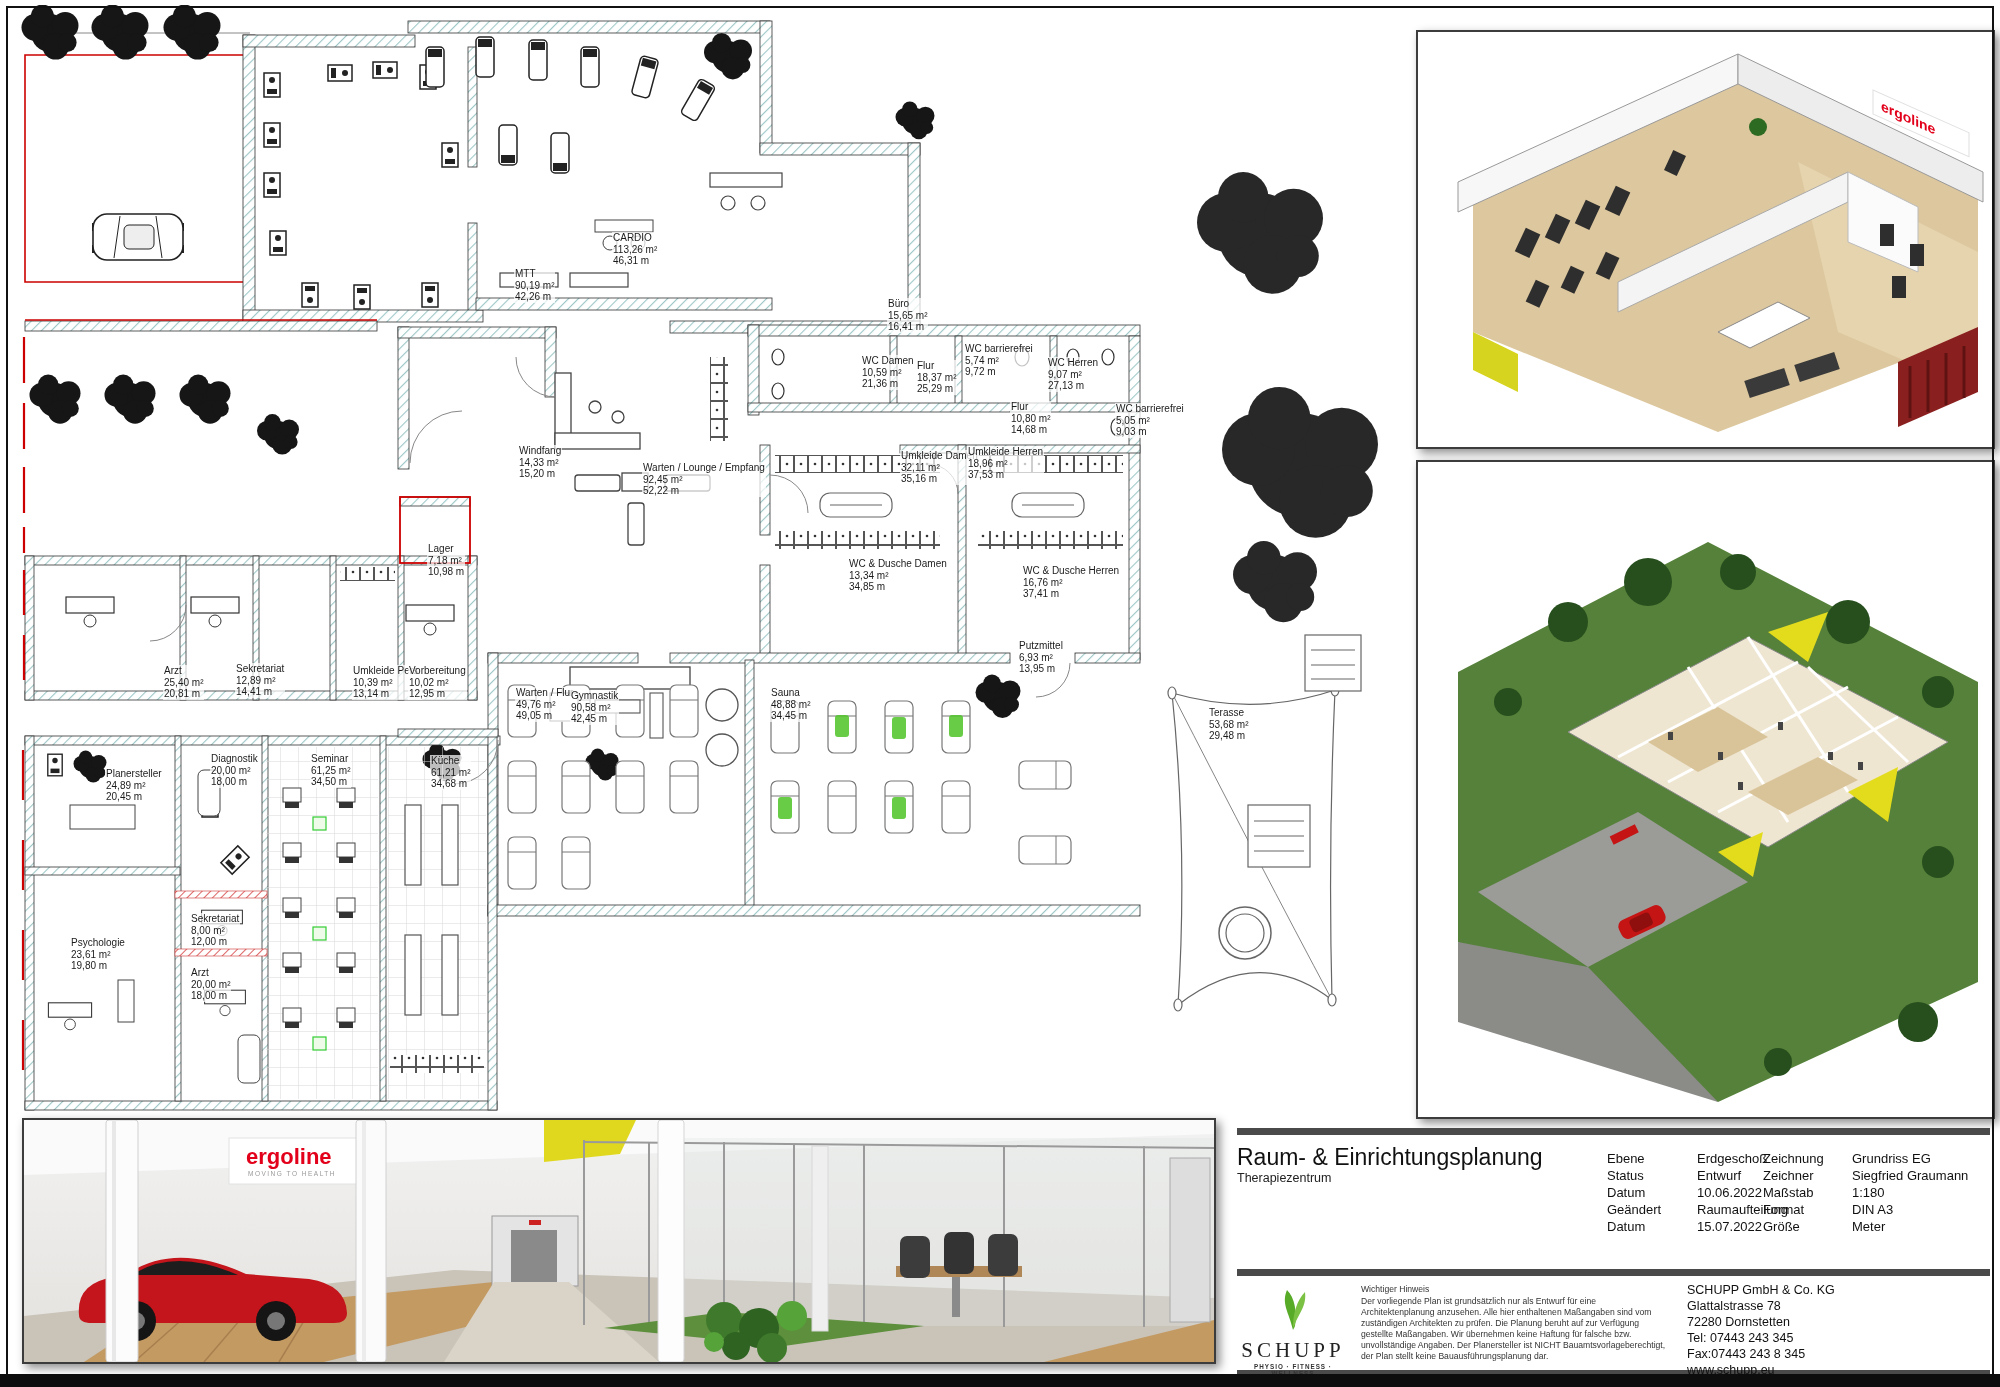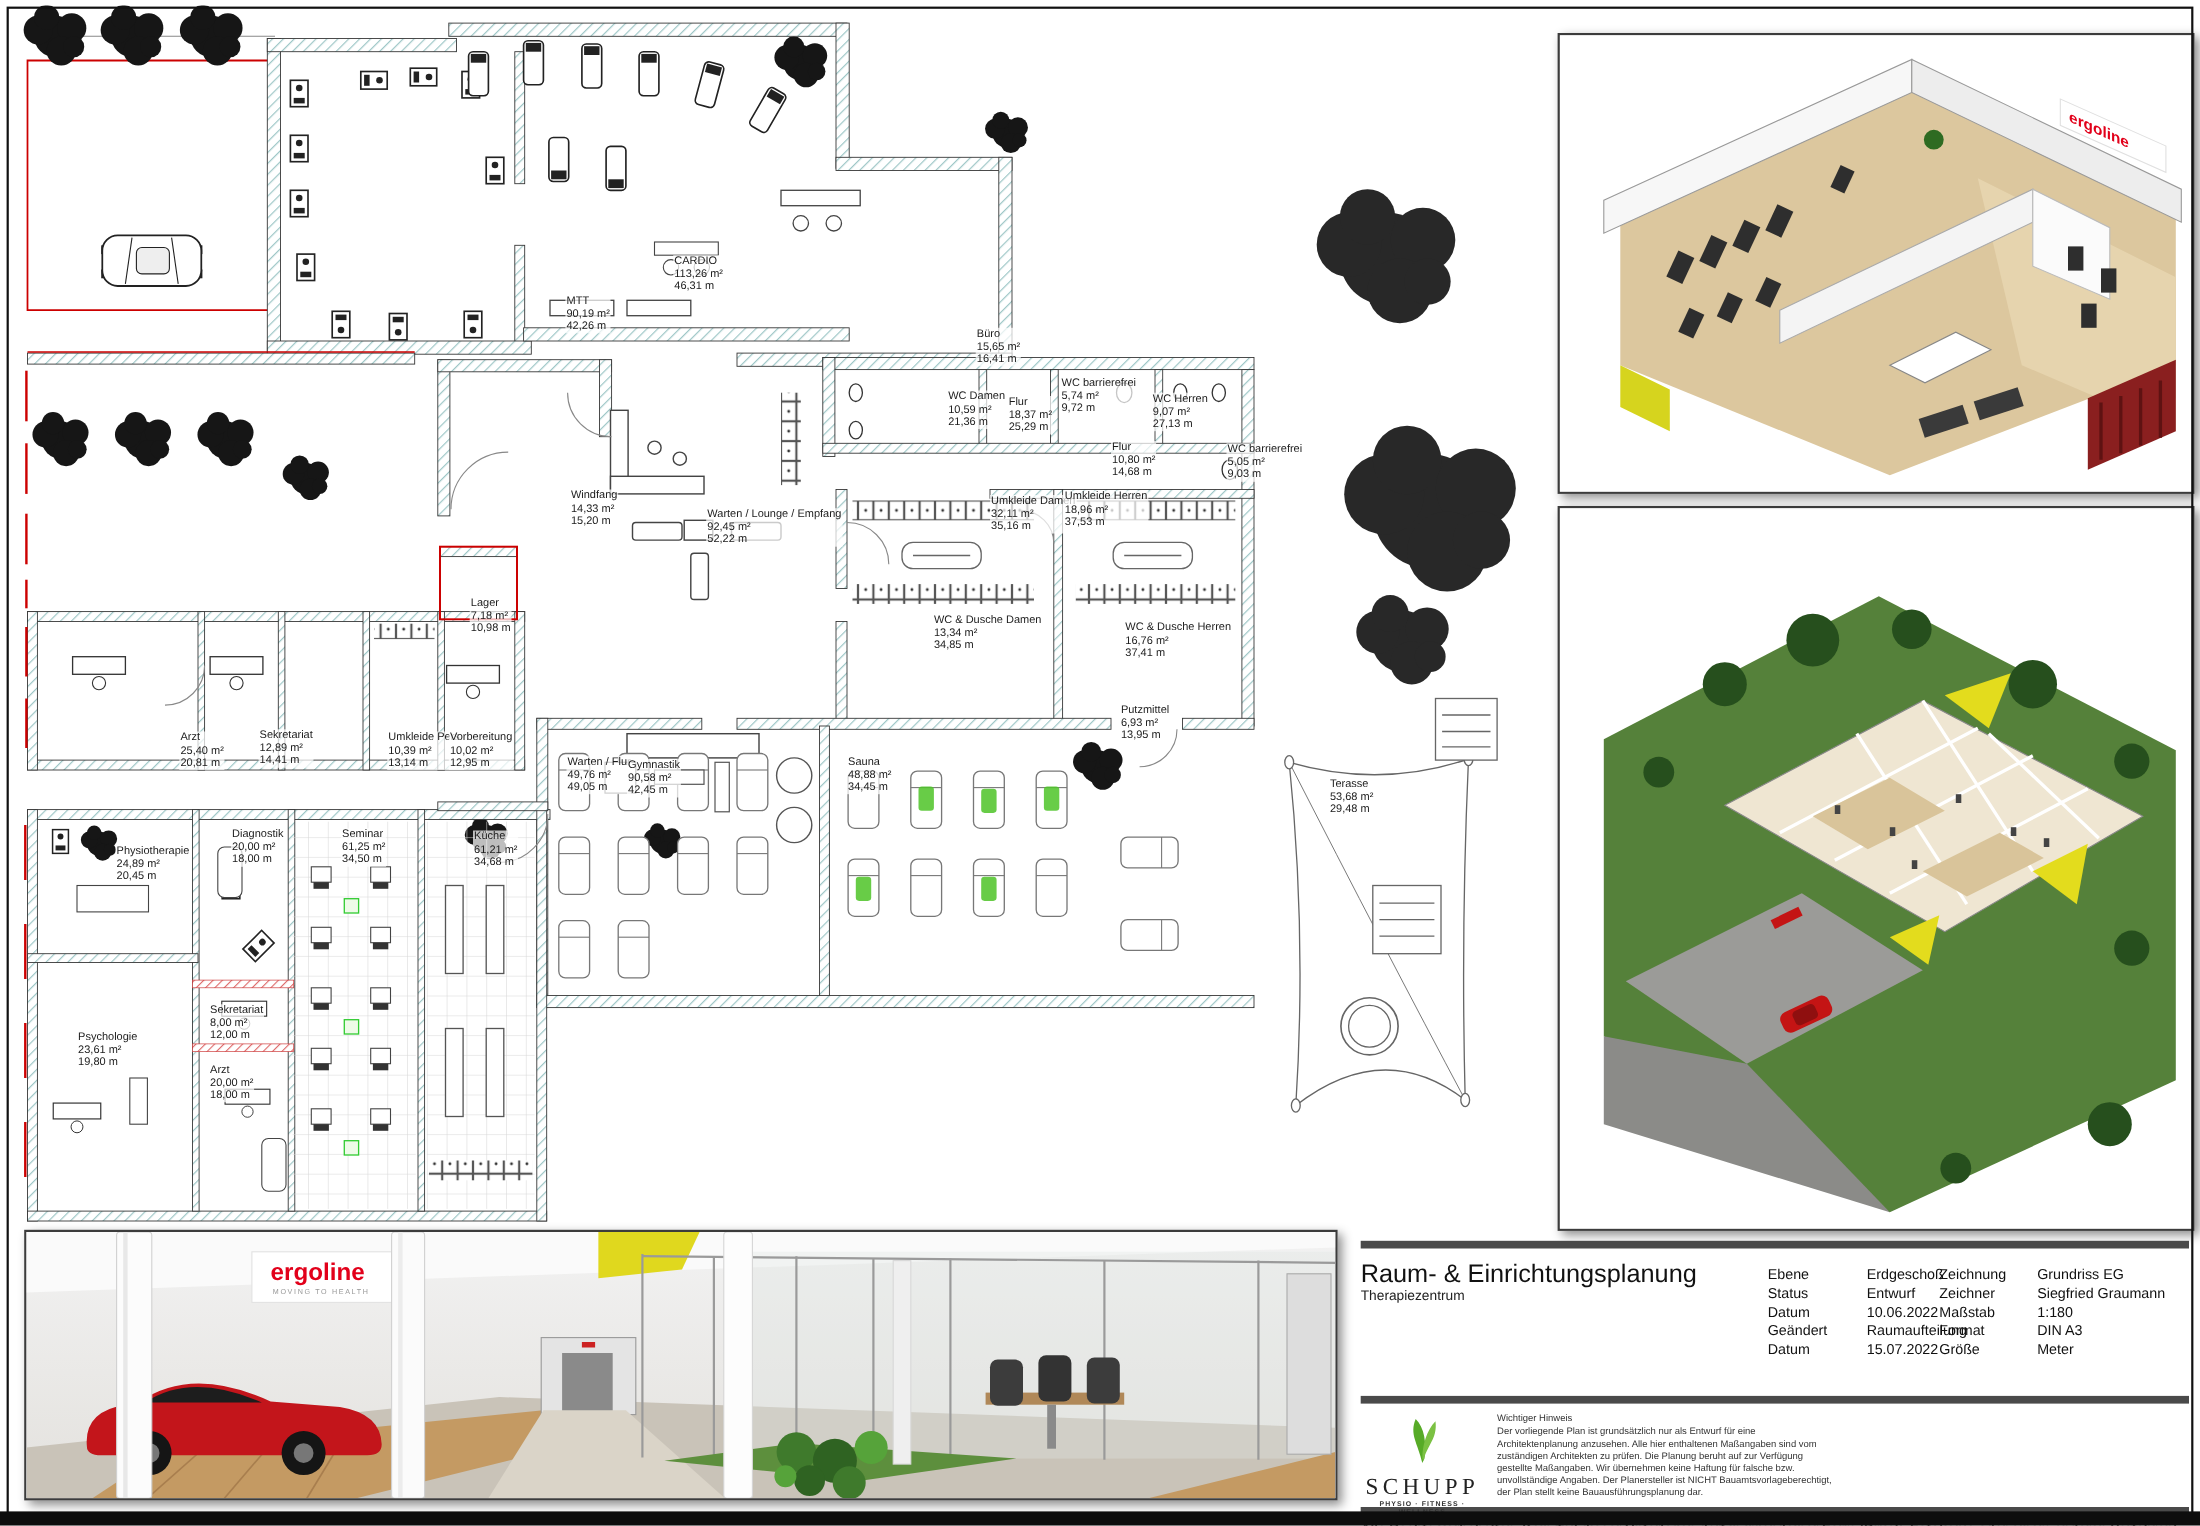--- a/index.html
+++ b/index.html
@@ -499,21 +499,21 @@
           <div>Warten / Flur</div>
           <div>49,76 m²</div>
           <div>49,05 m</div>
         </div>
         <div class="room-label" style="left: 420px; top: 750px;">
           <div>Küche</div>
           <div>61,21 m²</div>
           <div>34,68 m</div>
         </div>
         <div class="room-label" style="left: 95px; top: 763px;">
-          <div>Physiotherapie</div>
+          <div>Planersteller</div>
           <div>24,89 m²</div>
           <div>20,45 m</div>
         </div>
         <div class="room-label" style="left: 200px; top: 748px;">
           <div>Diagnostik</div>
           <div>20,00 m²</div>
           <div>18,00 m</div>
         </div>
         <div class="room-label" style="left: 300px; top: 748px;">
           <div>Seminar</div>
@@ -792,20 +792,28 @@
           <path d="M22,48 C18,30 10,22 16,8 C24,16 26,30 24,44 Z" fill="#57ab27"></path>
           <path d="M23,46 C26,32 36,26 34,10 C26,18 22,32 22,44 Z" fill="#7bc143"></path>
         </svg>
         <div class="schupp-word">SCHUPP</div>
         <div class="schupp-tag">PHYSIO · FITNESS · WELLNESS</div>
       </div>
       <div class="notice">
         <div class="notice-title">Wichtiger Hinweis</div>
         <div>Der vorliegende Plan ist grundsätzlich nur als Entwurf für eine Architektenplanung anzusehen. Alle hier enthaltenen Maßangaben sind vom zuständigen Architekten zu prüfen. Die Planung beruht auf zur Verfügung gestellte Maßangaben. Wir übernehmen keine Haftung für falsche bzw. unvollständige Angaben. Der Planersteller ist NICHT Bauamtsvorlageberechtigt, der Plan stellt keine Bauausführungsplanung dar.</div>
       </div>
+      <div class="companyaddr">
+        <div>SCHUPP GmbH &amp; Co. KG</div>
+        <div>Glattalstrasse 78</div>
+        <div>72280 Dornstetten</div>
+        <div>Tel: 07443 243 345</div>
+        <div>Fax:07443 243 8 345</div>
+        <div>www.schupp.eu</div>
+      </div>
     </div>
 
     <div class="tb-bar"></div>
     <div class="legal">Alle Rechte vorbehalten. Kein Teil dieser Unterlagen darf in irgendeiner Form (Druck, Fotokopie oder einem anderen Verfahren) ohne schriftliche Genehmigung des Erstellers reproduziert oder unter Verwendung elektronischer Systeme verarbeitet, vervielfältigt und an Dritte weitergegeben werden.</div>
   </div>
 
   <div class="bottom-bar"></div>
 </div>
 
 </body></html>

